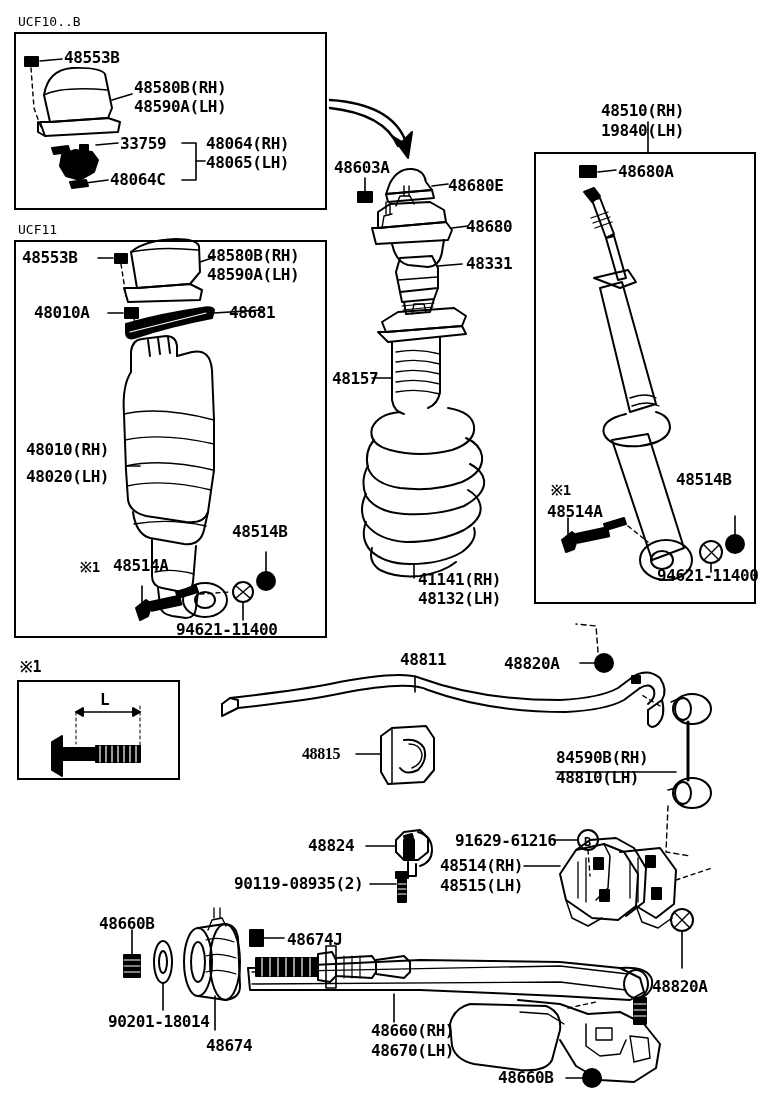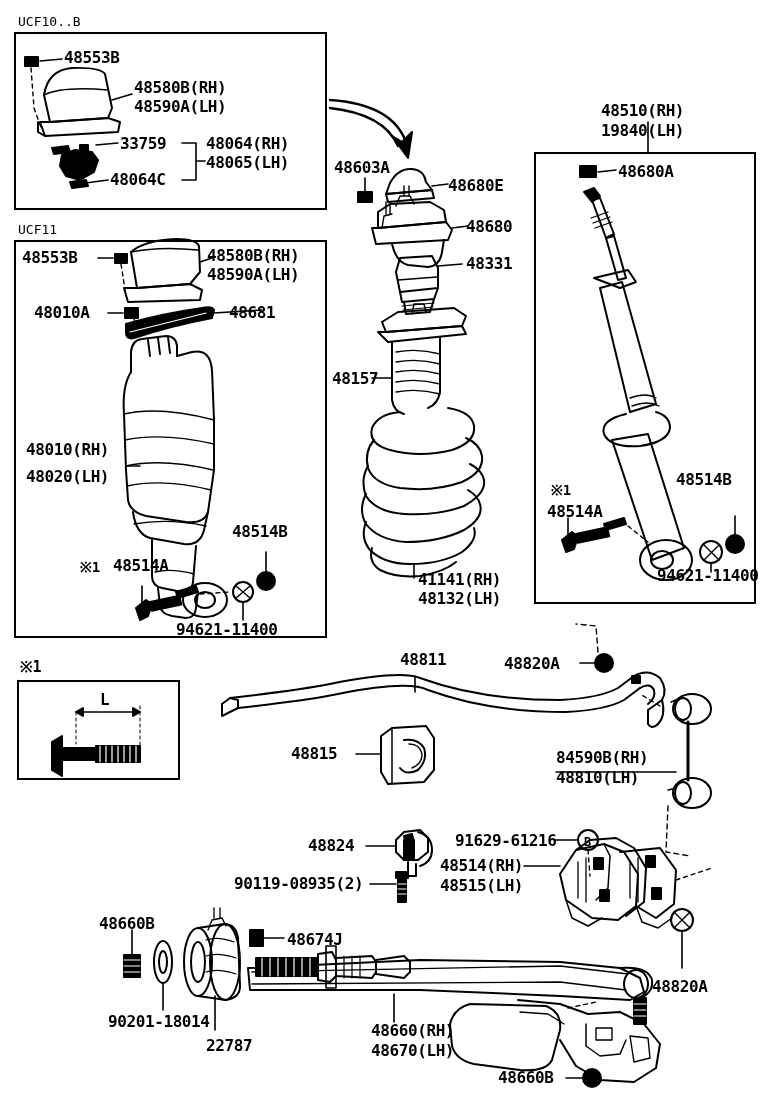--- a/index.html
+++ b/index.html
@@ -433,32 +433,32 @@
 
   <div class="lbl" style="left:601px;top:101px;">48510(RH)</div>
   <div class="lbl" style="left:601px;top:121px;">19840(LH)</div>
   <div class="lbl" style="left:618px;top:162px;">48680A</div>
   <div class="lbl" style="left:676px;top:470px;">48514B</div>
   <div class="lbl sm" style="left:551px;top:481px;font-weight:bold;font-size:14px;">※1</div>
   <div class="lbl" style="left:547px;top:502px;">48514A</div>
   <div class="lbl" style="left:657px;top:566px;">94621-11400</div>
 
   <div class="lbl" style="left:400px;top:650px;">48811</div>
-  <div class="lbl" style="left:291px;top:744px;">48815</div>
+  <div class="lbl" style="left:302px;top:744px;font-family:Liberation Serif, serif;">48815</div>
   <div class="lbl" style="left:504px;top:654px;">48820A</div>
   <div class="lbl" style="left:556px;top:748px;">84590B(RH)</div>
   <div class="lbl" style="left:556px;top:768px;">48810(LH)</div>
   <div class="lbl" style="left:308px;top:836px;">48824</div>
   <div class="lbl" style="left:234px;top:874px;">90119-08935(2)</div>
   <div class="lbl" style="left:455px;top:831px;">91629-61216</div>
   <div class="lbl sm" style="left:584px;top:833px;font-size:12px;font-weight:bold;">B</div>
 
   <div class="lbl" style="left:99px;top:914px;">48660B</div>
   <div class="lbl" style="left:108px;top:1012px;">90201-18014</div>
-  <div class="lbl" style="left:206px;top:1036px;">22787</div>
+  <div class="lbl" style="left:206px;top:1036px;">48674</div>
   <div class="lbl" style="left:287px;top:930px;">48674J</div>
   <div class="lbl" style="left:440px;top:856px;">48514(RH)</div>
   <div class="lbl" style="left:440px;top:876px;">48515(LH)</div>
   <div class="lbl" style="left:371px;top:1021px;">48660(RH)</div>
   <div class="lbl" style="left:371px;top:1041px;">48670(LH)</div>
   <div class="lbl" style="left:652px;top:977px;">48820A</div>
   <div class="lbl" style="left:498px;top:1068px;">48660B</div>
 
   <div class="lbl code" style="left:696px;top:1122px;">482883A</div>
 

